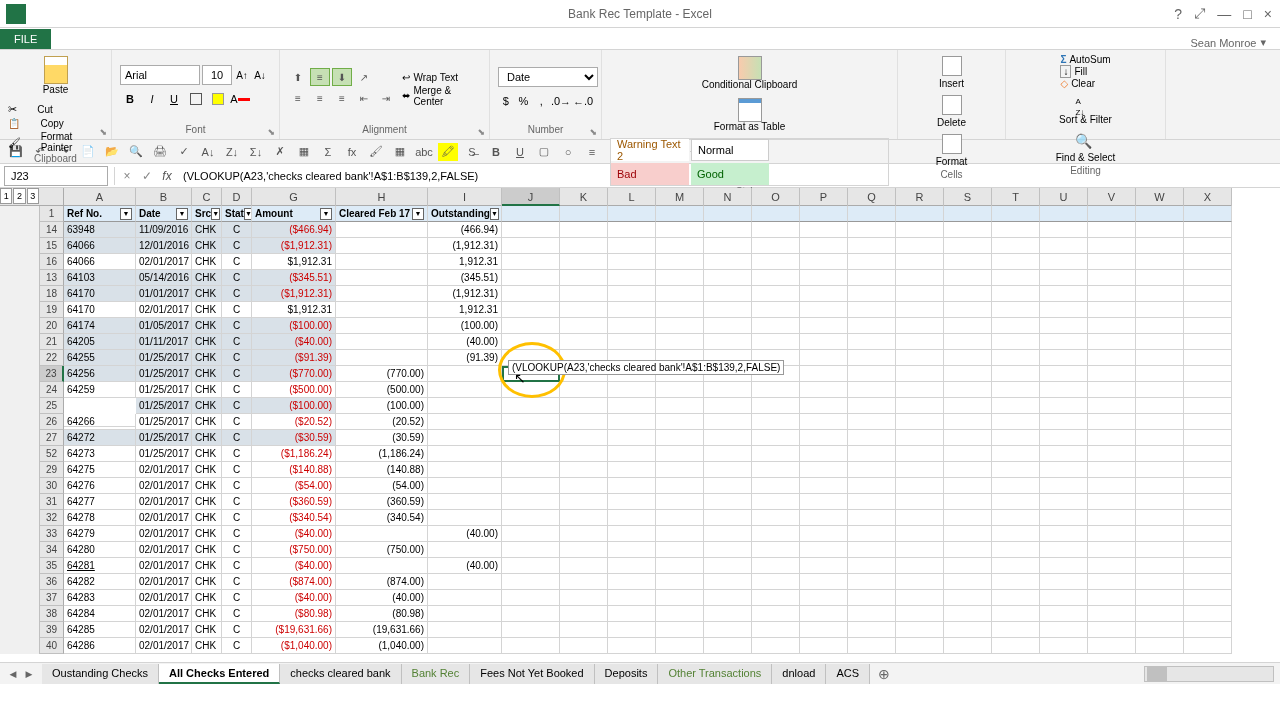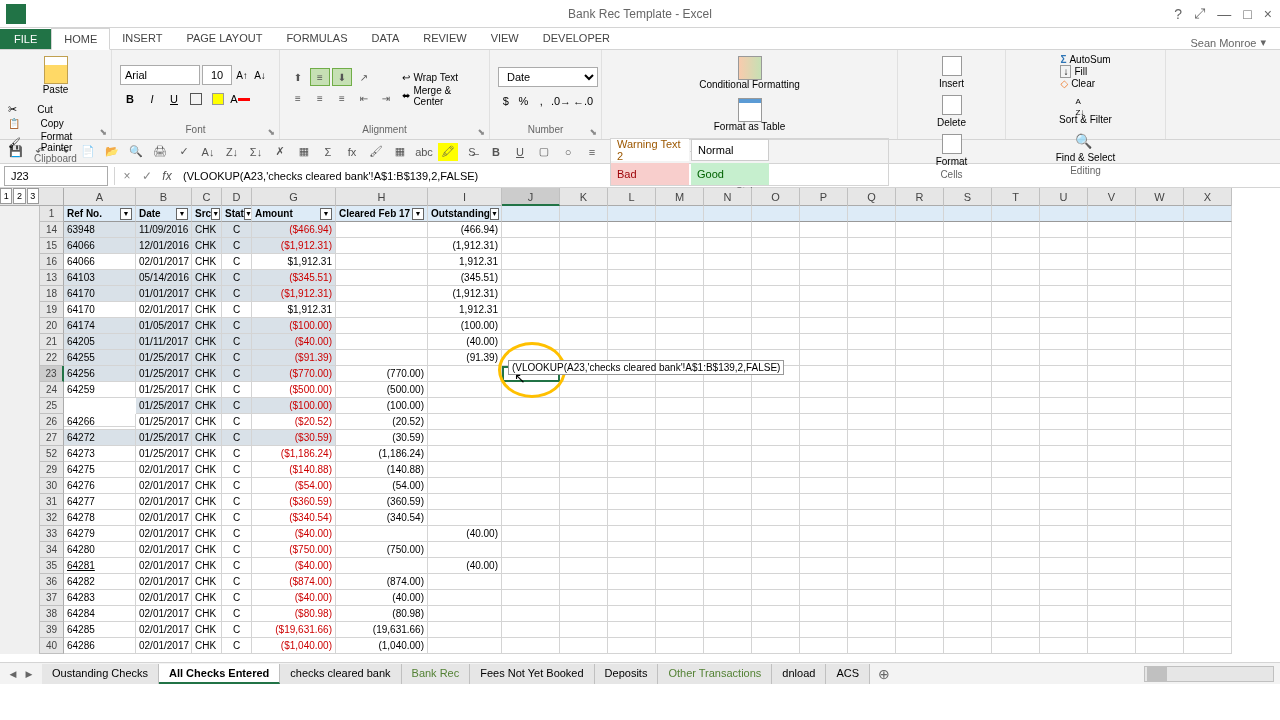--- a/index.html
+++ b/index.html
@@ -153,30 +153,20 @@
     <span>?</span>
     <span>⤢</span>
     <span>—</span>
     <span>□</span>
     <span>×</span>
   </div>
 </div>
 
 <div class="menu-tabs">
   <div class="file-tab">FILE</div>
-  <div id="menu-tabs-container" style="display: flex;">
-      <div class="tab active">HOME</div>
-      <div class="tab">INSERT</div>
-      <div class="tab">PAGE LAYOUT</div>
-      <div class="tab">FORMULAS</div>
-      <div class="tab">DATA</div>
-      <div class="tab">REVIEW</div>
-      <div class="tab">VIEW</div>
-      <div class="tab">DEVELOPER</div>
-    </div>
   <div class="user">
       <span>Sean Monroe</span>
       <span>▾</span>
     </div>
 </div>
 
 <div class="ribbon">
 
   <div class="ribbon-group" style="width:112px">
     <div class="ribbon-group-content clipboard-content">
@@ -272,21 +262,21 @@
       </div>
     </div>
     <div class="ribbon-group-label">Number</div>
     <div class="dialog-launcher">⬊</div>
   </div>
 
   <div class="ribbon-group" style="width:296px">
     <div class="ribbon-group-content styles-content">
       <div class="style-big-btn">
         <div class="cond-fmt-icon"></div>
-        <span style="text-align:center;line-height:10px">Conditional Formatting</span>
+        <span style="text-align:center;line-height:10px">Conditional Clipboard</span>
       </div>
       <div class="style-big-btn">
         <div class="fmt-table-icon"></div>
         <span style="text-align:center;line-height:10px">Format as Table</span>
       </div>
       <div class="cell-styles-box">
         <div class="cs warning">Warning Text 2</div>
         <div class="cs normal">Normal</div>
         <div class="cs bad">Bad</div>
         <div class="cs good">Good</div>

